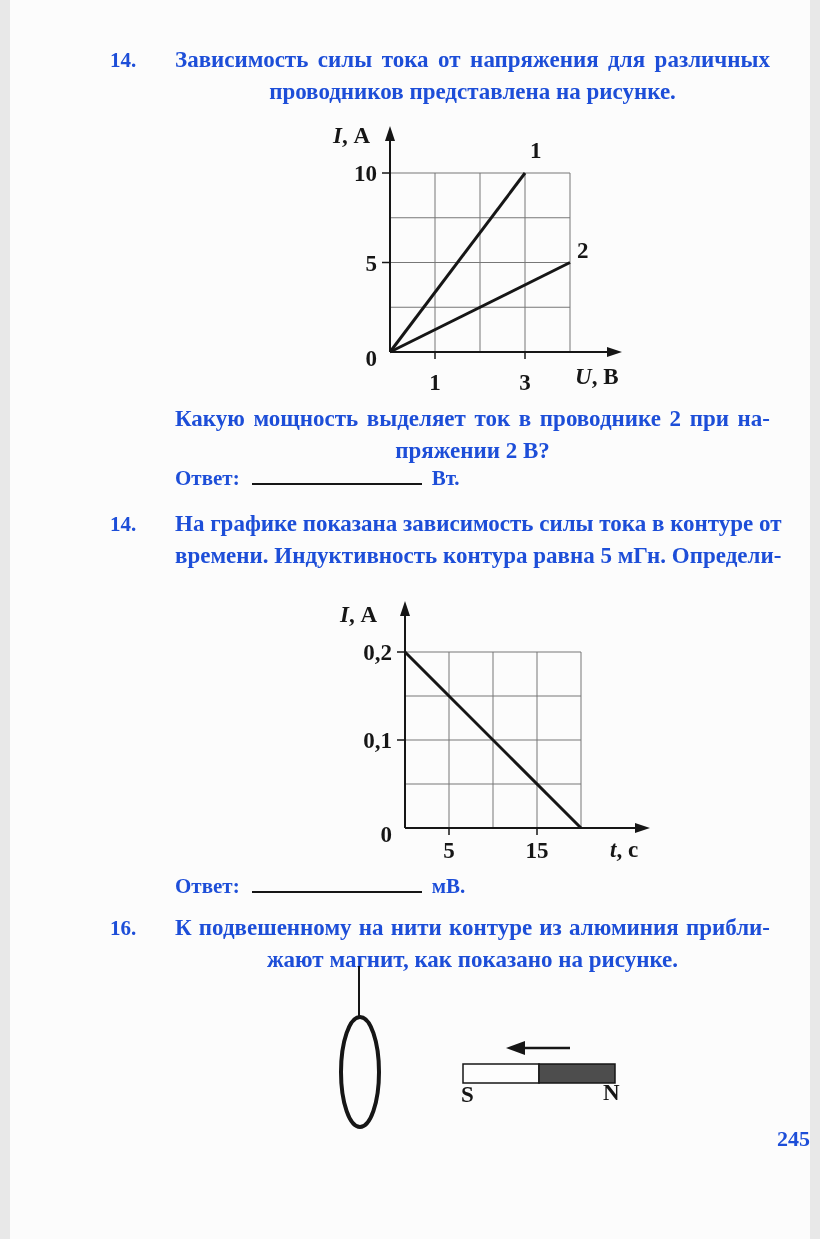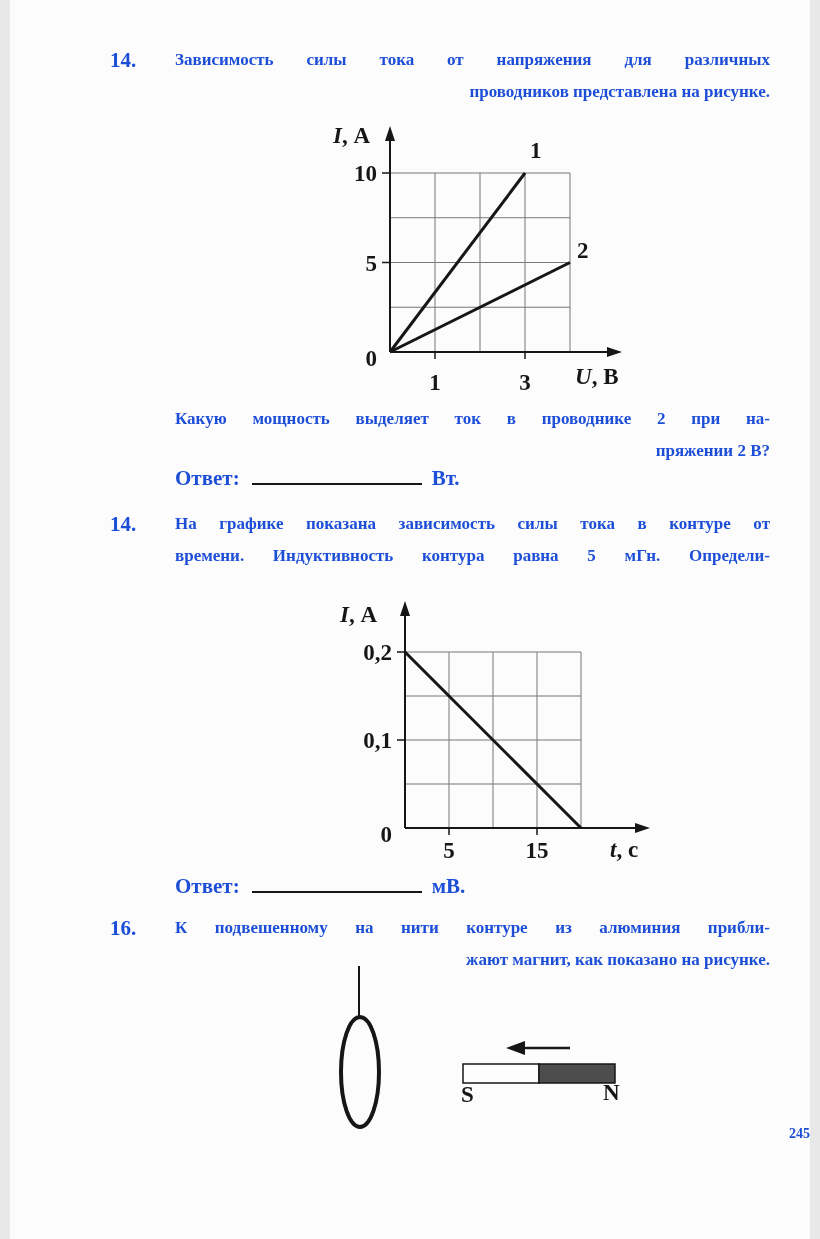--- a/index.html
+++ b/index.html
@@ -7,35 +7,35 @@
     position:relative;width:800px;height:1239px;margin:0 auto;
     background:#fcfcfc;color:#1d4ed8;
     font-family:"Liberation Serif",serif;overflow:hidden;
   }
   .pnum{
     position:absolute;left:100px;width:60px;
     font-weight:bold;font-size:21px;line-height:32px;
   }
   .ptext{
     position:absolute;left:165px;width:595px;
-    font-weight:bold;font-size:17px;line-height:32px;
+    font-weight:bold;font-size:23px;line-height:32px;
   }
-  .line{white-space:nowrap;text-align:right;}
+  .line{white-space:nowrap;text-align:center;}
   .line.just{text-align:justify;text-align-last:justify;}
   .answer{
     position:absolute;left:165px;font-size:21px;line-height:32px;font-weight:bold;
   }
   .ans-label{}
   .ans-blank{
     display:inline-block;width:170px;height:20px;
     border-bottom:2px solid #161616;margin:0 10px 0 12px;
   }
   .pagenum{
     position:absolute;left:730px;top:1126px;width:70px;text-align:right;
-    font-weight:bold;font-size:14px;
+    font-weight:bold;font-size:22px;
   }
   svg{position:absolute;}
   svg text.tick{
     font-family:"Liberation Serif",serif;font-size:23px;font-weight:bold;fill:#161616;
   }
 </style>
 </head>
 <body>
 
 <div class="page">

